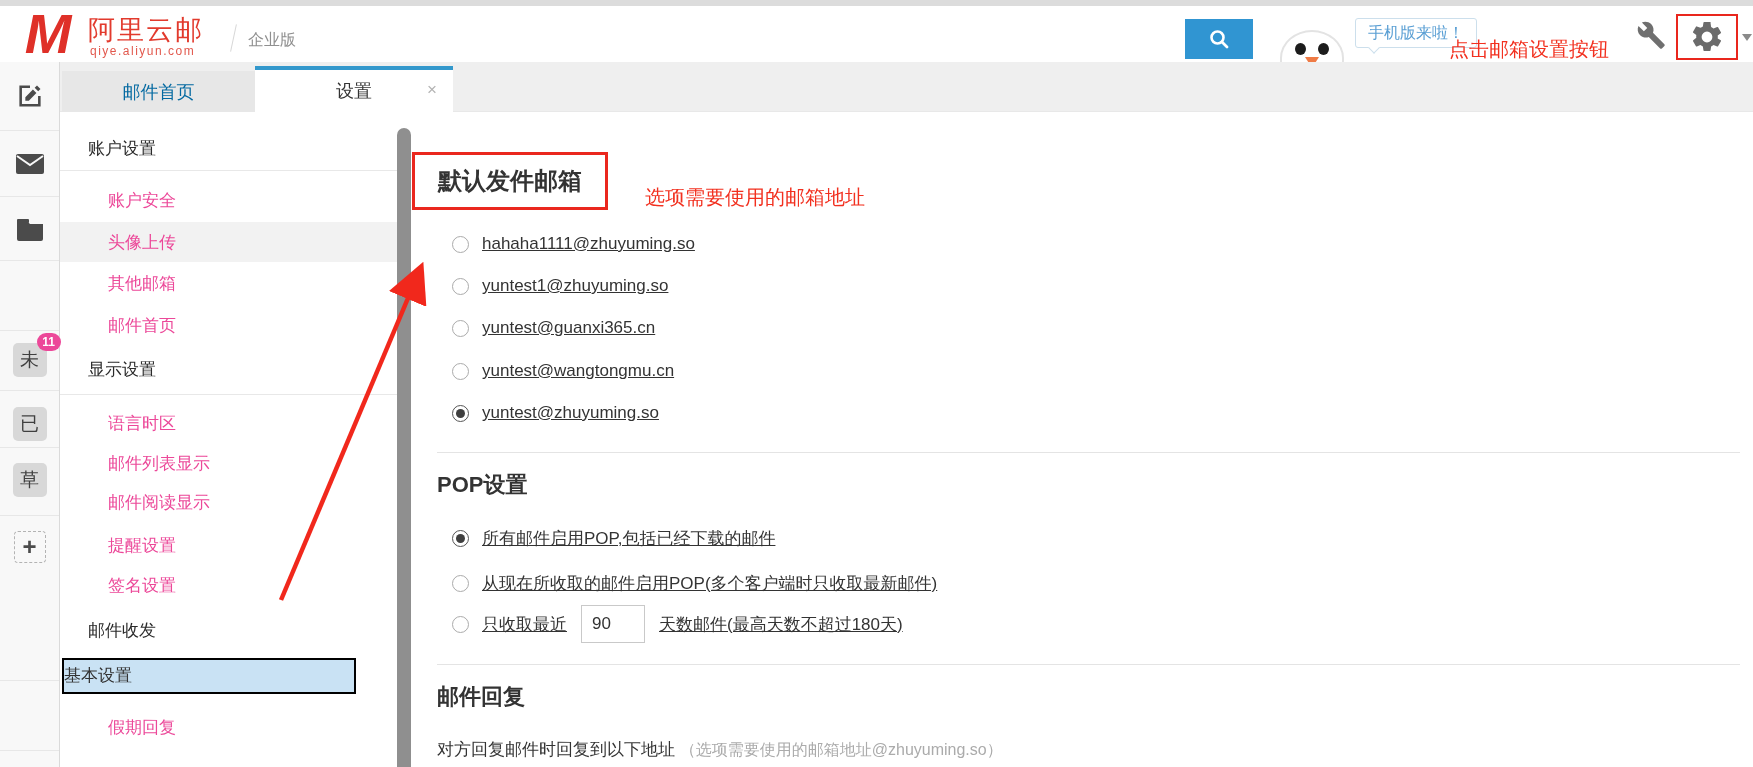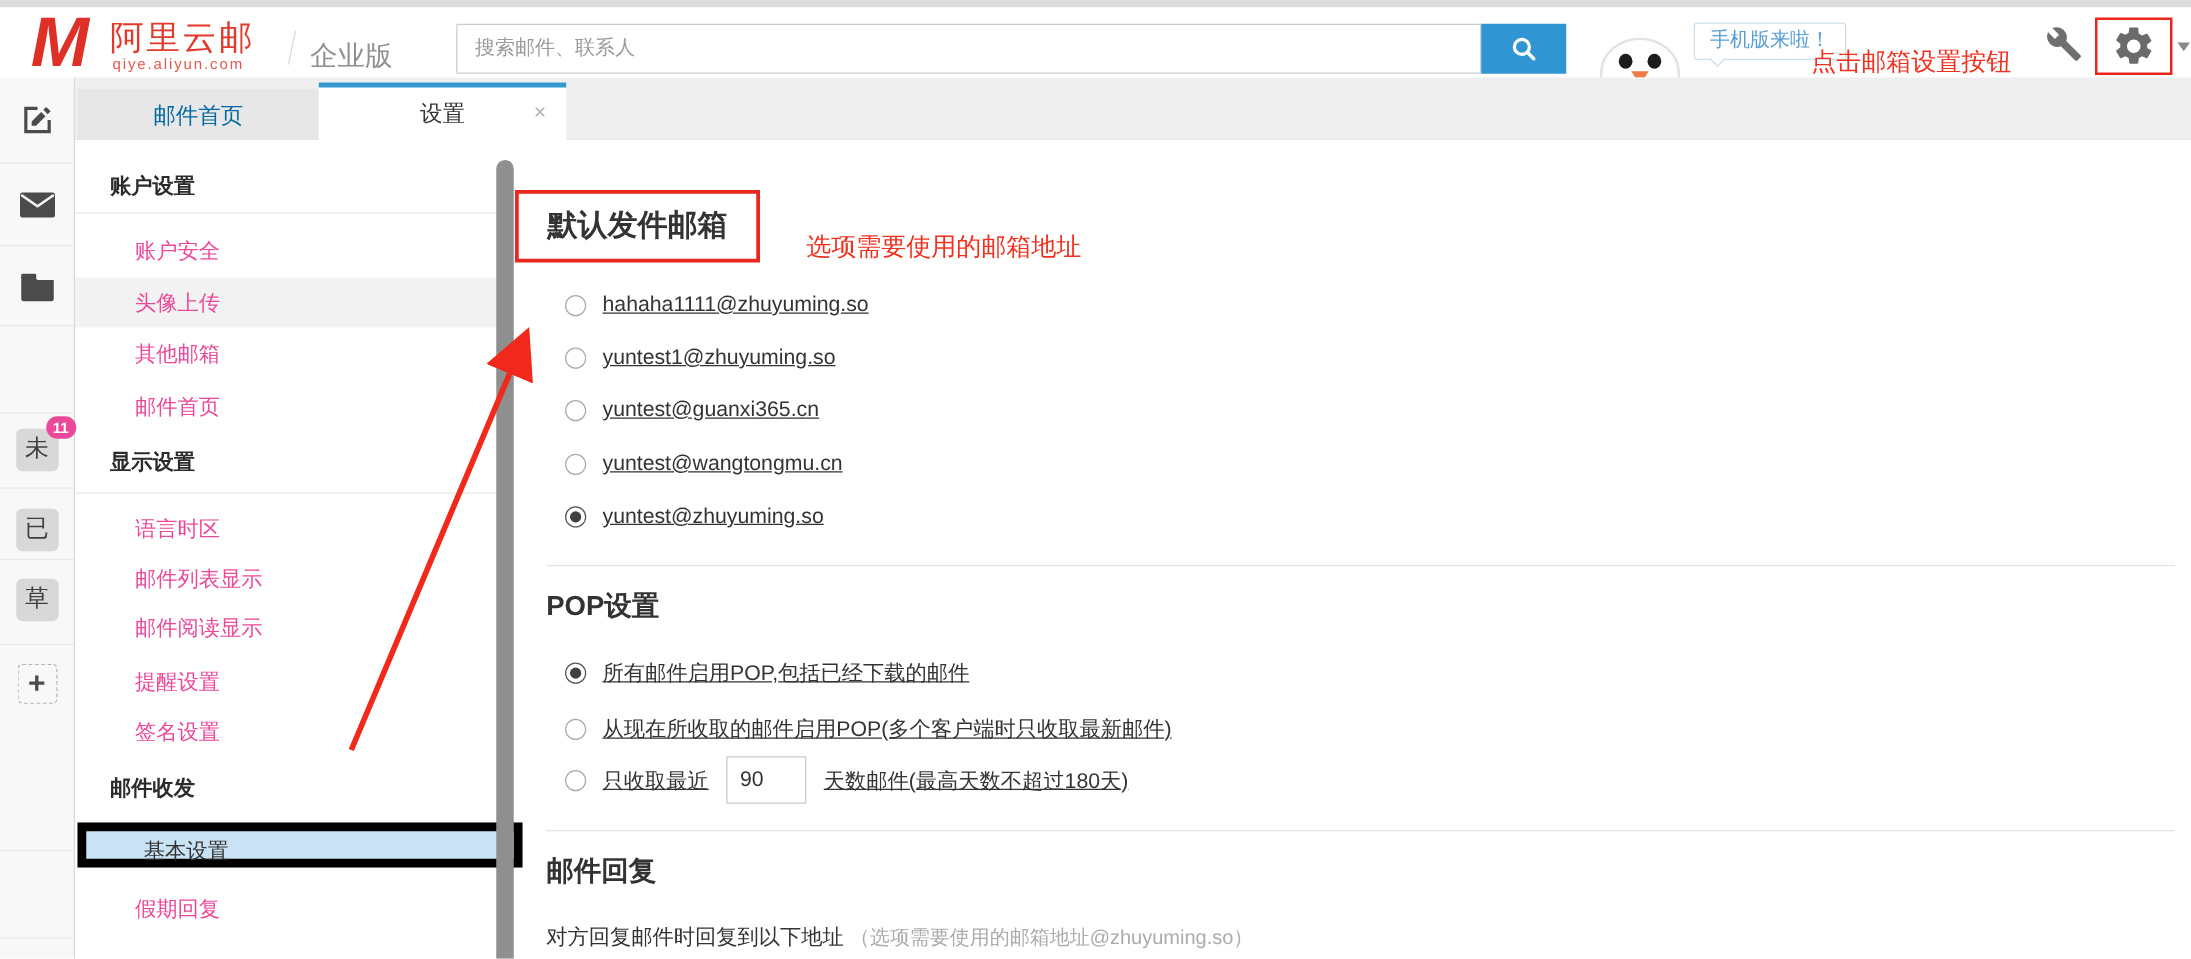--- a/index.html
+++ b/index.html
@@ -19,21 +19,21 @@
 
   .logo-m {
     left:14px; top:2px; width:64px; height:52px;
     font-size:56px; font-weight:bold; color:#df3028;
     line-height:52px; text-align:center; letter-spacing:-4px;
     font-style:italic;
   }
   .brand-name { left:88px; top:6px; font-size:27px; font-weight:normal; color:#e23a2d; letter-spacing:2px; }
   .brand-domain { left:90px; top:38px; font-size:12px; color:#e2584d; letter-spacing:1.5px; }
   .brand-sep { left:233px; top:18px; width:1px; height:28px; background:#d8d8d8; transform:rotate(12deg); }
-  .brand-edition { left:248px; top:24px; font-size:22px; color:#8f8f8f; }
+  .brand-edition { left:248px; top:24px; font-size:16px; color:#8f8f8f; }
 
   #search-input {
     left:365px; top:13px; width:820px; height:40px;
     border:1px solid #cccccc; background:#fff;
     font-size:16px; padding-left:14px; color:#333; outline:none;
   }
   #search-input::placeholder { color:#9a9a9a; }
   #search-btn {
     left:1185px; top:13px; width:68px; height:40px;
     background:#3095d2; border:none; cursor:pointer;
@@ -79,27 +79,27 @@
   #rail .cell { position:absolute; left:0; width:59px; display:flex; align-items:center; justify-content:center; cursor:pointer; }
   .chip { width:34px; height:34px; background:#d8d8d8; border-radius:5px; color:#3f3f3f;
     font-size:19px; line-height:34px; text-align:center; position:relative; }
   .badge { position:absolute; left:24px; top:-10px; min-width:24px; height:18px; border-radius:9px;
     background:#ec4899; color:#fff; font-size:12px; font-weight:bold; line-height:18px; text-align:center; padding:0 2px; }
   .plus-chip { width:32px; height:32px; border:1px dashed #b3b3b3; border-radius:4px;
     color:#4b4b4b; font-size:24px; font-weight:bold; line-height:29px; text-align:center; }
 
   
   .side-label { position:absolute; font-size:17px; color:#ec4899; cursor:pointer; white-space:nowrap; }
-  .side-label.hdr { color:#2b2b2b; font-weight:bold; }
+  .side-label.hdr { color:#2b2b2b; font-weight:normal; }
   .side-div { position:absolute; left:60px; width:337px; height:1px; background:#e8e8e8; }
   #row-avatar-bg { left:60px; top:222px; width:337px; height:40px; background:#f2f2f2; }
   #active-item {
-    left:62px; top:658px; width:356px; height:36px;
-    background:#c9e2f4; border:7px solid #000000;
-    font-size:17px; color:#333; line-height:32px; padding-left:46px; cursor:pointer; z-index:5;
+    left:62px; top:658px; width:294px; height:36px;
+    background:#c9e2f4; border:2px solid #000000;
+    font-size:17px; color:#333; line-height:32px; cursor:pointer; z-index:5;
   }
   #scrollbar { left:397px; top:128px; width:14px; height:639px; background:#8f8f8f;
     border-radius:7px 7px 0 0; z-index:8; cursor:grab; }
 
   
   .red-box-title {
     left:412px; top:152px; width:196px; height:58px; border:3px solid #ea271e;
     text-align:center; line-height:52px; font-size:24px; font-weight:bold; color:#333; z-index:4;
   }
   #annotation { left:645px; top:184px; font-size:20px; color:#f2301f; white-space:nowrap; }
@@ -128,21 +128,20 @@
 
 <div id="top-strip" class="abs"></div>
 
 <div id="header" class="abs">
   <div class="abs logo-m">M</div>
   <div class="abs brand-name">阿里云邮</div>
   <div class="abs brand-domain">qiye.aliyun.com</div>
   <div class="abs brand-sep"></div>
   <div class="abs brand-edition">企业版</div>
 
-  <input id="search-input" class="abs" placeholder="搜索邮件、联系人" style="">
   <button id="search-btn" class="abs">
     <svg class="icon" width="24" height="24" viewBox="0 0 24 24">
       <circle cx="10.5" cy="10.5" r="6" fill="none" stroke="#ffffff" stroke-width="2.6"></circle>
       <line x1="15" y1="15" x2="20" y2="20" stroke="#ffffff" stroke-width="2.8" stroke-linecap="round"></line>
     </svg>
   </button>
 
   <div id="bird" class="abs">
     <span class="eye l"></span>
     <span class="eye r"></span>

